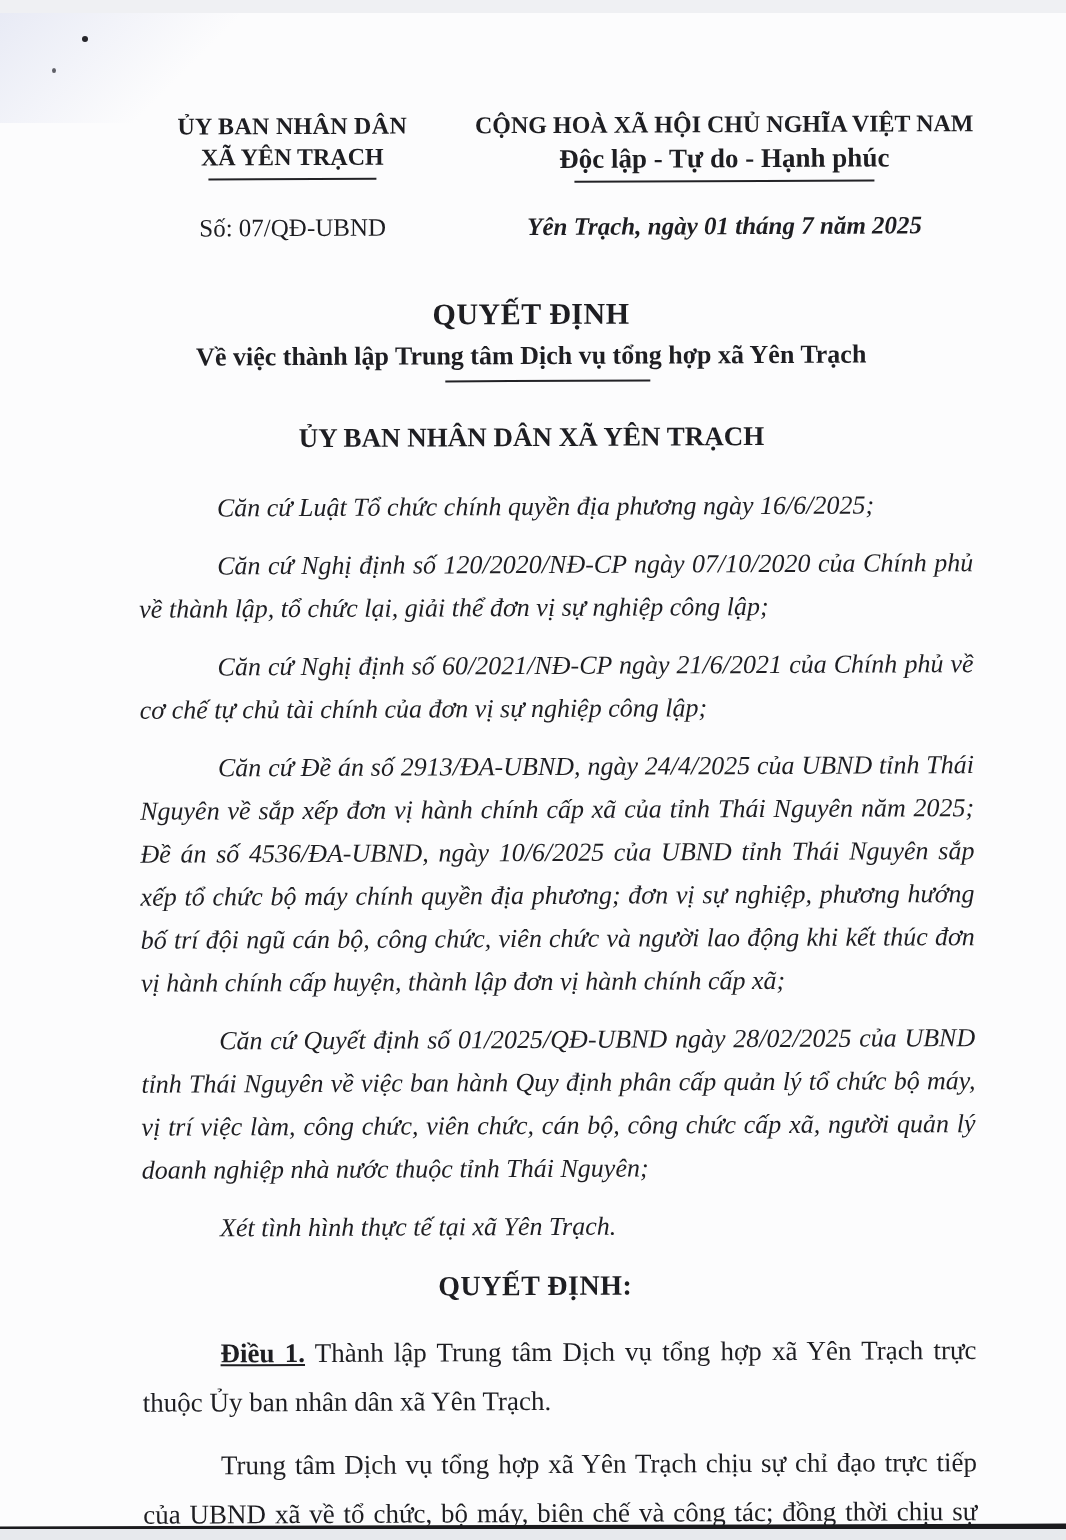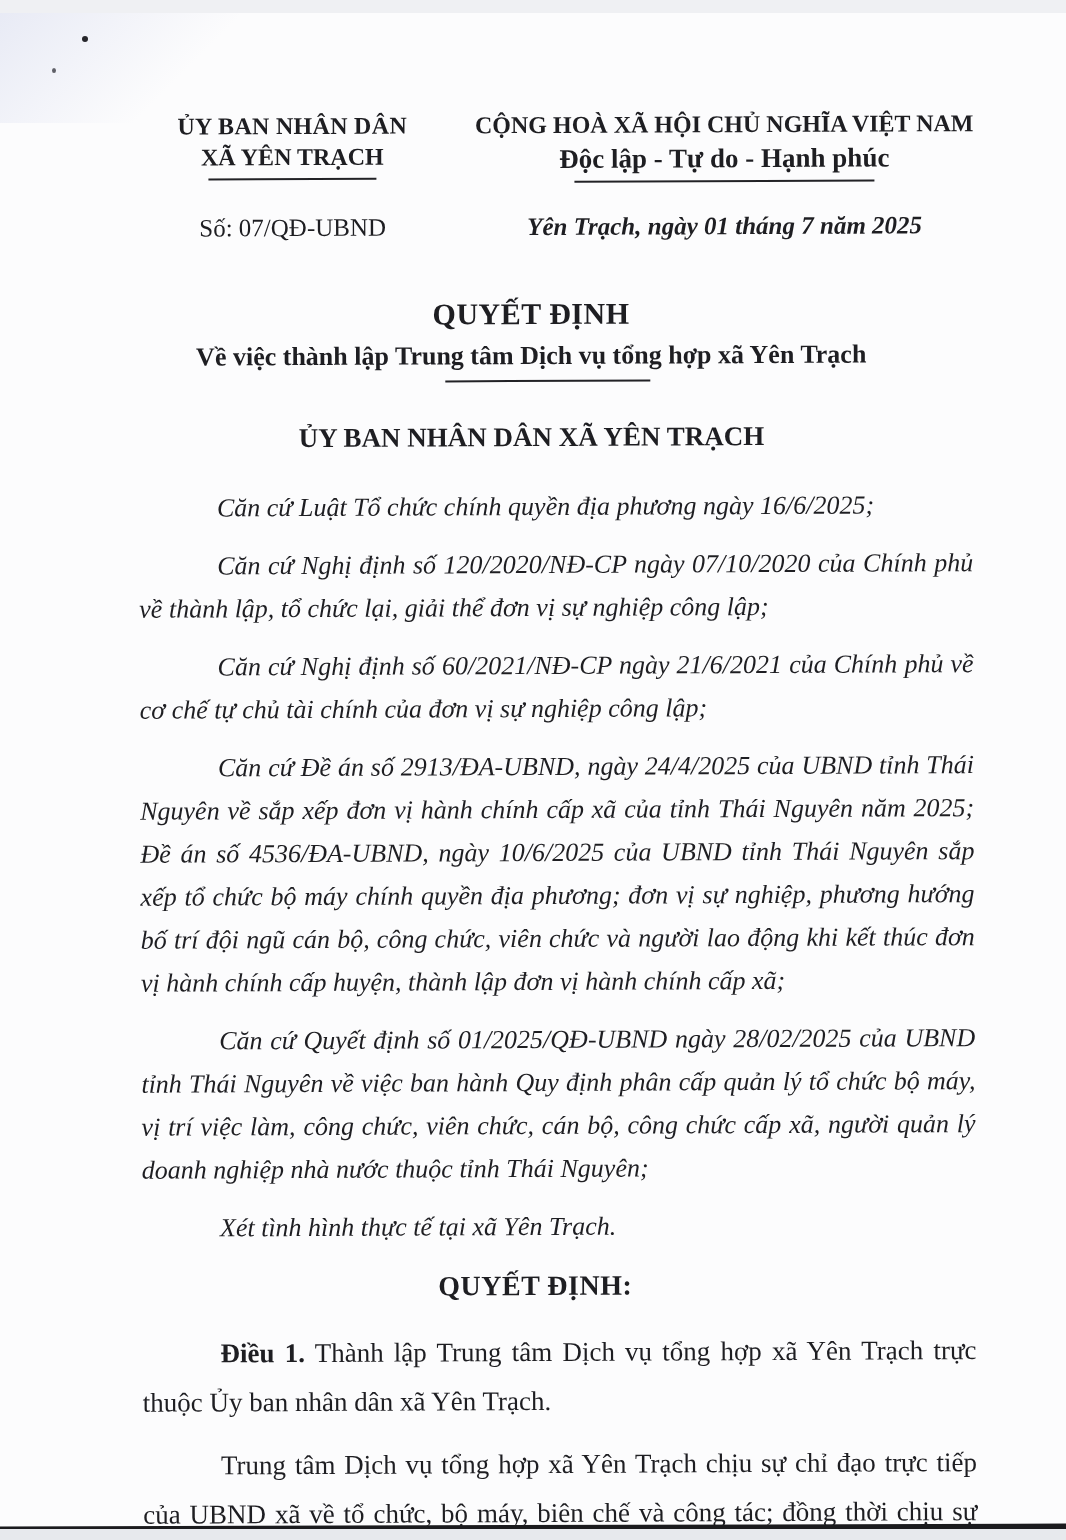--- a/index.html
+++ b/index.html
@@ -63,21 +63,21 @@
     margin-top: 22px; letter-spacing: .5px;
   }
   .articles { margin: 26px 92px 0 140px; }
   .articles p {
     margin: 0 0 14px 0;
     font-size: 27px;
     line-height: 49px;
     text-align: justify;
     text-indent: 78px;
   }
-  .article-label { font-weight: bold; }
+  .article-label { font-weight: bold; text-decoration: underline; }
   
   .page-bottom-edge {
     position: absolute; left: -6px; right: -6px; top: 1525px; height: 6px;
     background: #1b1b1e;
     transform: rotate(-0.15deg);
   }
   .below-page-strip {
     position: absolute; left: 0; right: 0; top: 1529px; bottom: 0;
     background: #e7e9ed;
   }

